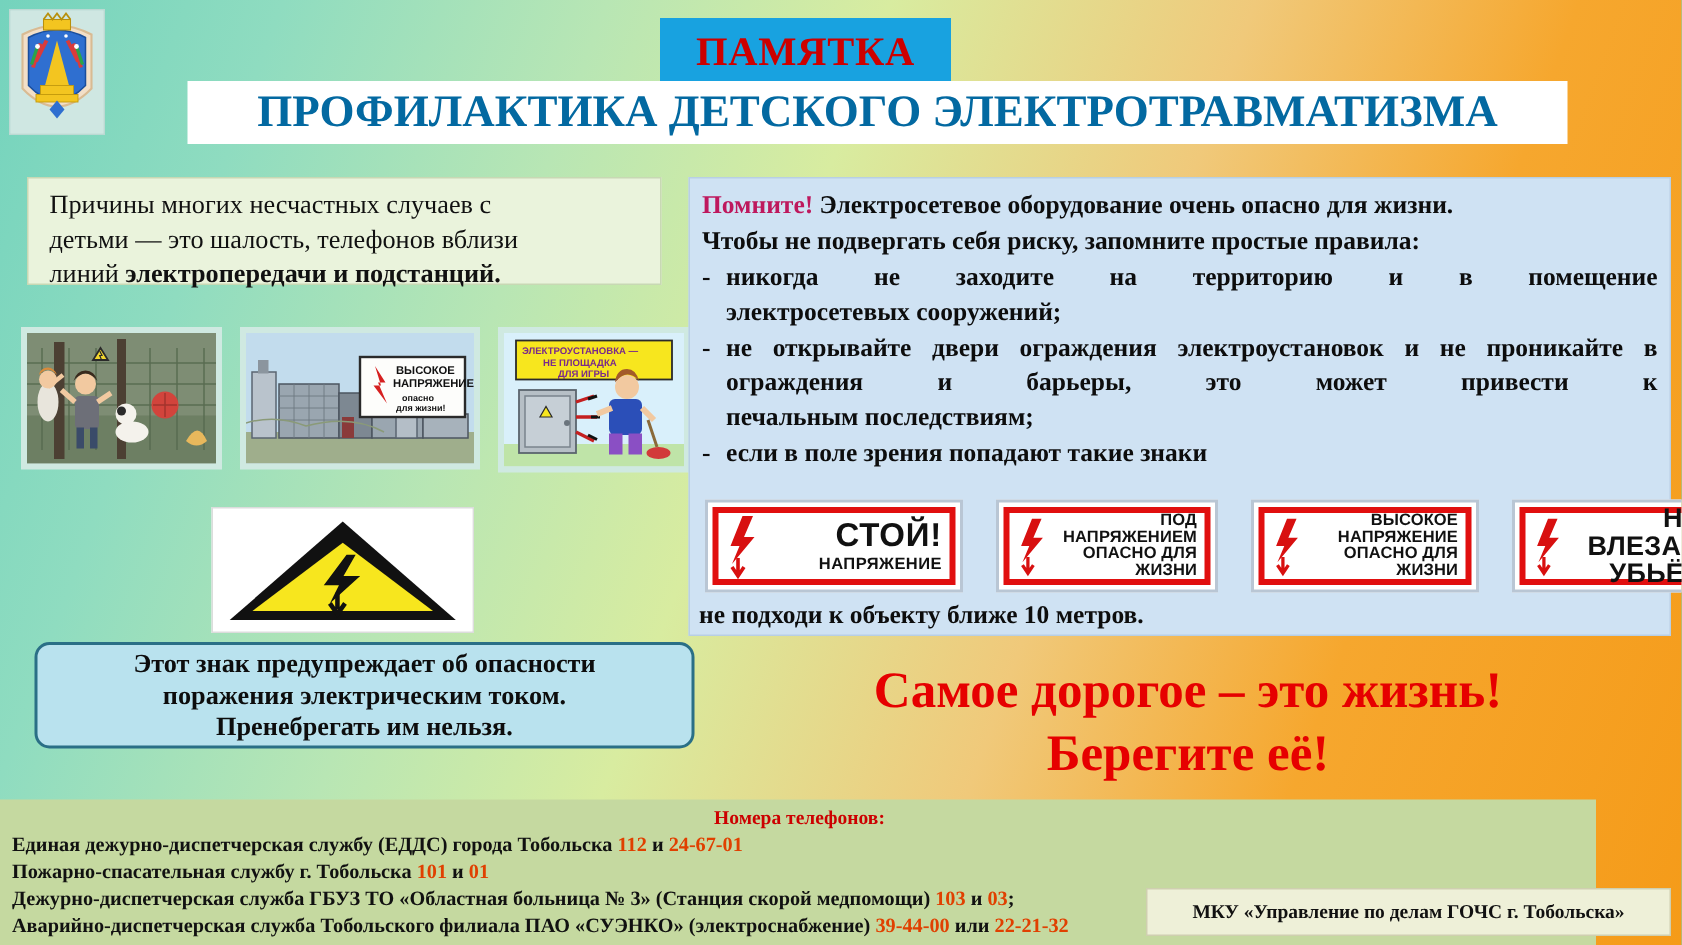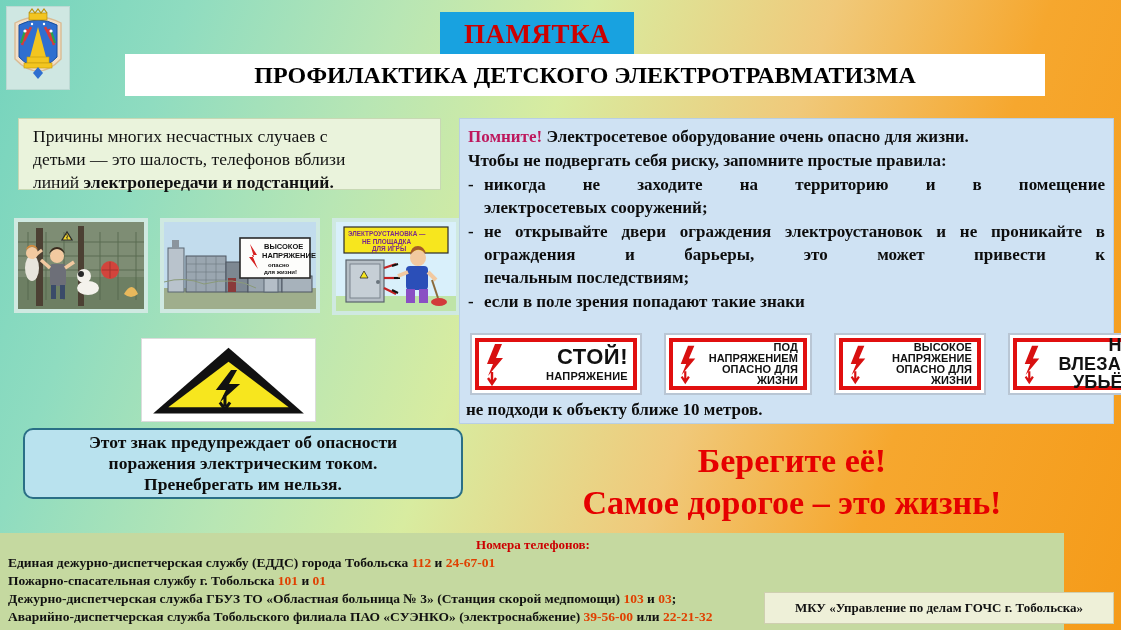--- a/index.html
+++ b/index.html
@@ -33,21 +33,21 @@
   }
   .pamyatka span{
     color:#cc0000;font-weight:bold;font-size:27px;letter-spacing:.5px;
     font-family:"Liberation Serif", serif;
   }
   .maintitle{
     position:absolute;left:125px;top:54px;width:920px;height:42px;
     background:#ffffff;display:flex;align-items:center;justify-content:center;
   }
   .maintitle span{
-    color:#000000;font-weight:bold;font-size:24px;white-space:nowrap;
+    color:#0369a1;font-weight:bold;font-size:30px;white-space:nowrap;
     font-family:"Liberation Serif", serif;
   }
   
   .causes{
     position:absolute;left:18px;top:118px;width:423px;height:72px;
     background:#eaf3dc;border:1px solid #c8d8b4;
     padding:6px 10px 4px 14px;box-sizing:border-box;
   }
   .causes p{
     margin:0;font-size:17.5px;line-height:23px;color:#111;
@@ -388,41 +388,41 @@
           <div>НЕ ВЛЕЗАЙ</div>
           <div>УБЬЁТ</div>
         </div>
       </div>
     </div>
   </div>
 
   <div class="closing">не подходи к объекту ближе 10 метров.</div>
 
   <div class="slogan">
+    <div>Самое дорогое – это жизнь!</div>
     <div>Берегите её!</div>
-    <div>Самое дорогое – это жизнь!</div>
   </div>
 
   <div class="phones">
     <div class="ptitle">Номера телефонов:</div>
 
     <div class="prow">
       <span>Единая дежурно-диспетчерская службу (ЕДДС) города Тобольска </span><span class="num">112</span><span> и </span><span class="num">24-67-01</span><span></span>
     </div>
 
     <div class="prow">
       <span>Пожарно-спасательная службу г. Тобольска </span><span class="num">101</span><span> и </span><span class="num">01</span><span></span>
     </div>
 
     <div class="prow">
       <span>Дежурно-диспетчерская служба ГБУЗ ТО «Областная больница № 3» (Станция скорой медпомощи) </span><span class="num">103</span><span> и </span><span class="num">03</span><span>;</span>
     </div>
 
     <div class="prow">
-      <span>Аварийно-диспетчерская служба Тобольского филиала ПАО «СУЭНКО» (электроснабжение) </span><span class="num">39-56-00</span><span> или </span><span class="num">22-21-32</span><span></span>
+      <span>Аварийно-диспетчерская служба Тобольского филиала ПАО «СУЭНКО» (электроснабжение) </span><span class="num">39-44-00</span><span> или </span><span class="num">22-21-32</span><span></span>
     </div>
   </div>
 
   <div class="footerbox">
     <span>МКУ «Управление по делам ГОЧС г. Тобольска»</span>
   </div>
 
 </div>
 
 </body></html>

